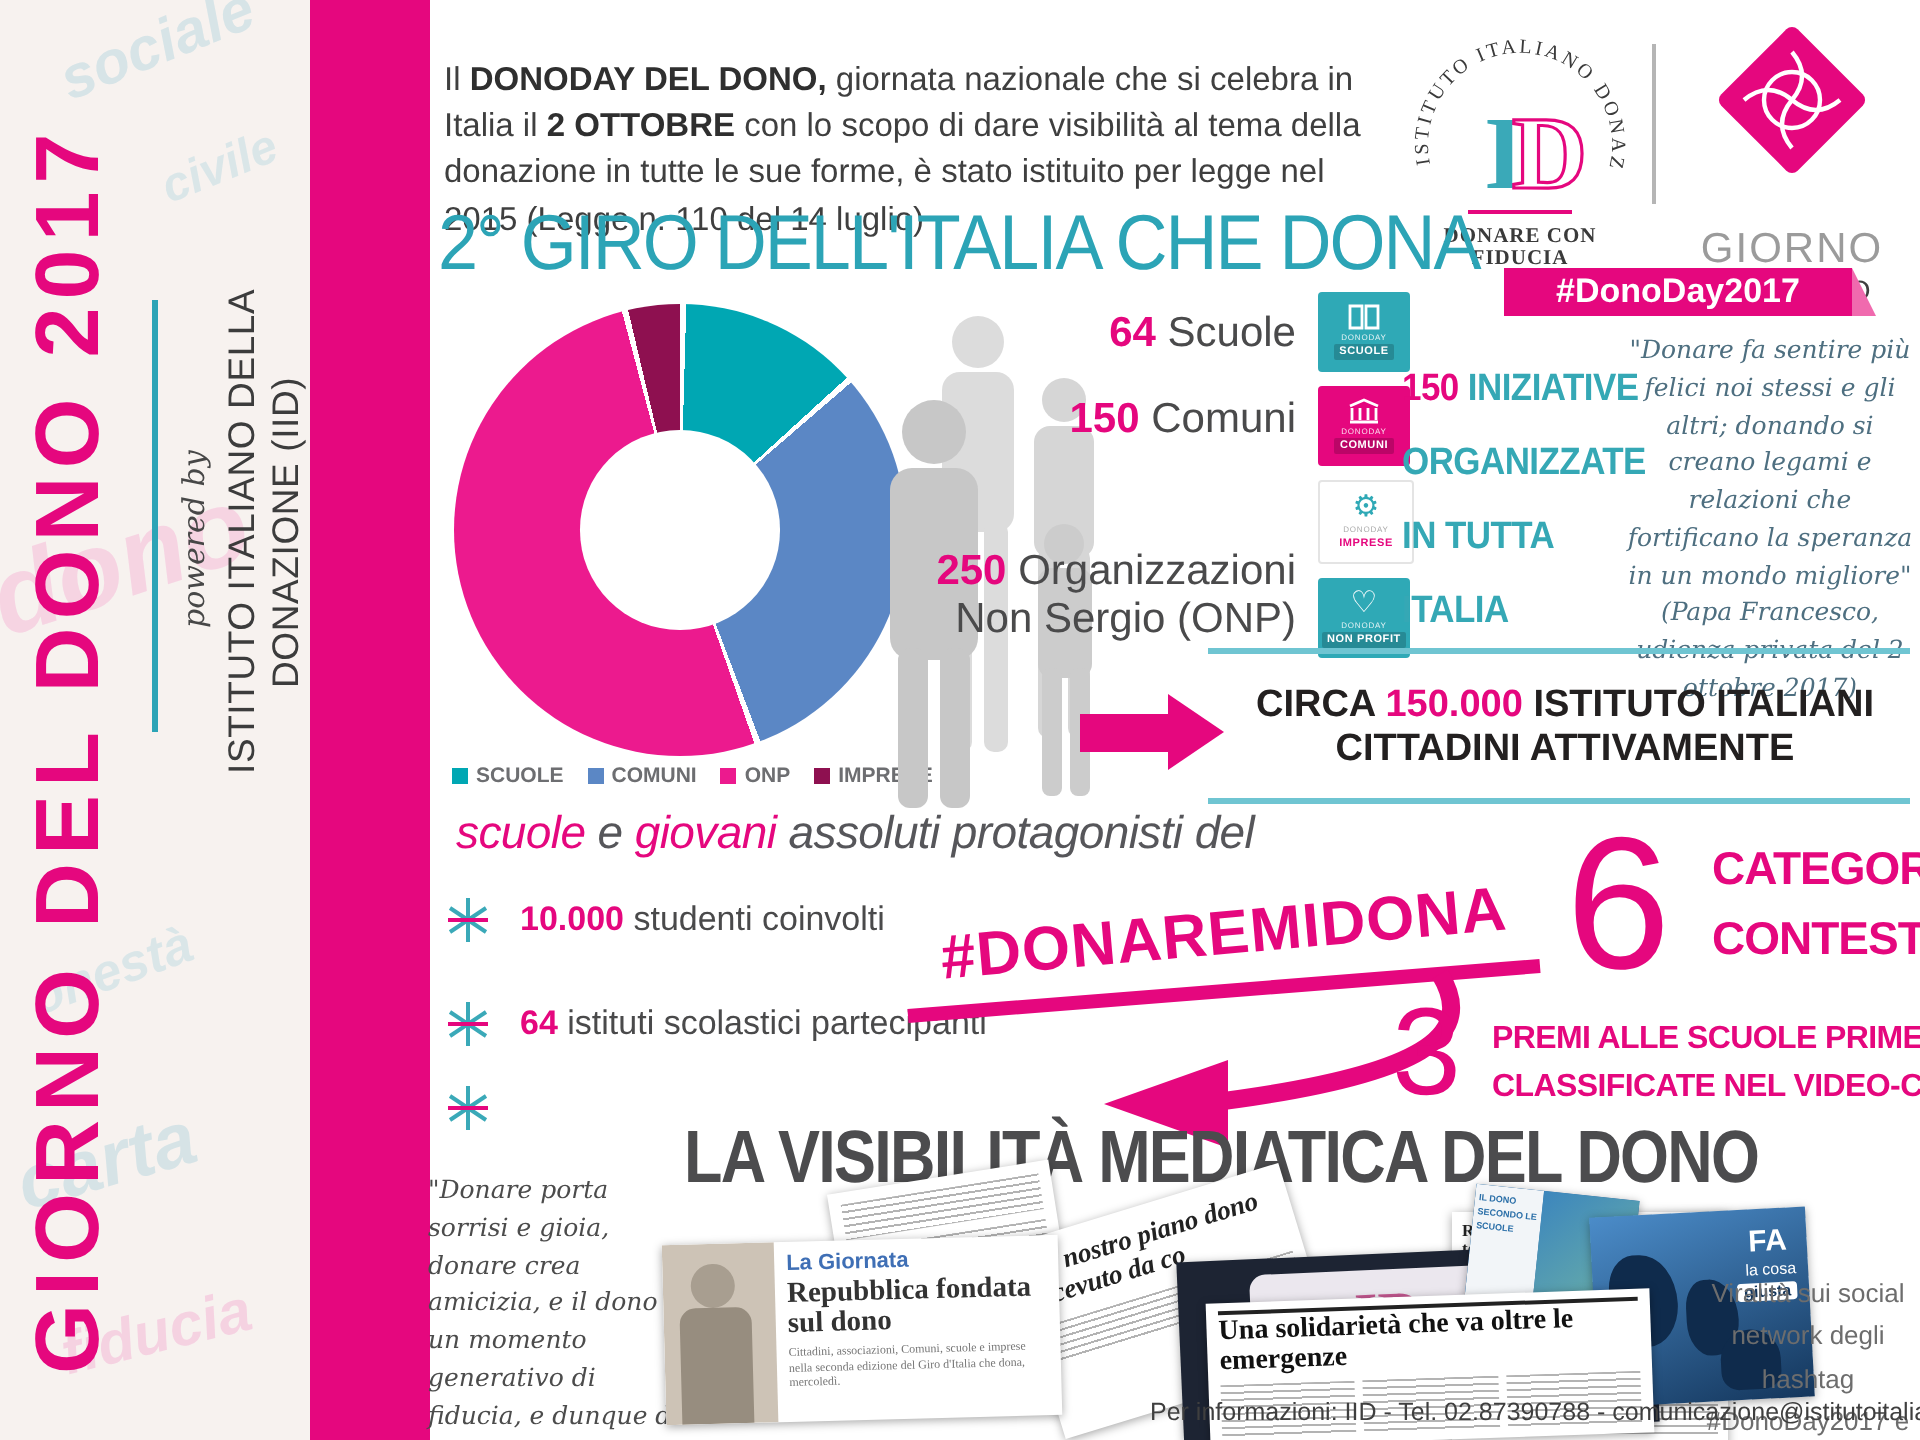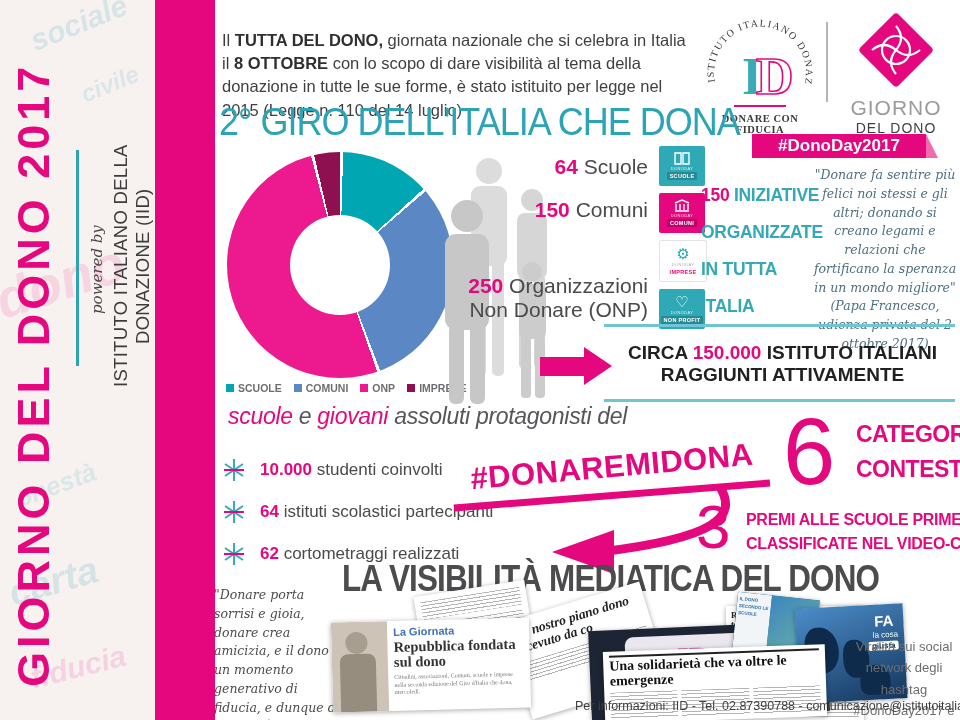--- a/index.html
+++ b/index.html
@@ -27,21 +27,21 @@
   .intro{left:222px;top:12px;width:472px;font-size:16.5px;line-height:1.42;color:#3f3f3f;}
   .intro b{color:#2f2f2f;}
   .giro-title{left:219px;top:99px;font-size:36px;font-weight:500;color:#2ca4b6;
               letter-spacing:-1px;transform:scaleY(1.08);transform-origin:left top;white-space:nowrap;}
   
   .iid-logo{left:700px;top:10px;width:120px;height:118px;text-align:center;}
   .iid-tagline{left:698px;top:113px;width:124px;font-family:"Liberation Serif",serif;font-weight:bold;
                font-size:10.5px;color:#3a3a3a;text-align:center;letter-spacing:.5px;}
   .logo-divider{left:826px;top:22px;width:2px;height:80px;background:#b5b5b5;}
   .gdd-logo{left:836px;top:12px;width:120px;text-align:center;}
-  .gdd-l1{font-size:21px;color:#9b9b9b;letter-spacing:1px;margin-top:4px;}
+  .gdd-l1{font-size:21px;color:#9b9b9b;letter-spacing:1px;margin-top:20px;}
   .gdd-l2{font-size:14px;color:#3f3f3f;letter-spacing:1px;font-weight:500;}
   .ribbon{left:752px;top:134px;width:174px;height:24px;background:#e5077e;color:#fff;
           font-weight:800;font-size:17px;text-align:center;line-height:24px;}
   .ribbon::after{content:"";position:absolute;right:-12px;top:0;border-style:solid;
                  border-width:24px 0 0 12px;border-color:transparent transparent transparent #f06aae;}
   
   .donut{left:227px;top:152px;width:226px;height:226px;border-radius:50%;}
   .donut::after{content:"";position:absolute;inset:28%;background:#fff;border-radius:50%;}
   .legend{left:226px;top:382px;display:flex;gap:12px;font-size:10.5px;font-weight:bold;color:#6d6e71;}
   .legend-item{display:flex;align-items:center;gap:4px;}
@@ -76,21 +76,21 @@
   .reach-arrow-tip{left:584px;top:347px;width:0;height:0;border-top:19px solid transparent;
                    border-bottom:19px solid transparent;border-left:28px solid #e5077e;}
   .reach{left:610px;top:342px;width:345px;text-align:center;font-weight:800;font-size:19px;
          color:#232020;line-height:1.18;}
   .reach .pink{color:#e5077e;}
   
   .protagonisti{left:228px;top:402px;font-style:italic;font-size:23px;color:#56565a;
                 line-height:1.27;letter-spacing:-.3px;}
   .protagonisti .pink{color:#e5077e;}
   .bullet{left:222px;display:flex;align-items:center;gap:14px;font-size:17px;color:#4a4a4b;}
-  .b1{top:458px;} .b2{top:500px;} .b3{top:542px;}
+  .b1{top:448px;} .b2{top:500px;} .b3{top:542px;}
   .bullet .pink{color:#e5077e;font-weight:bold;}
   .hashtag{left:470px;top:449px;font-weight:800;font-size:31px;color:#e5077e;
            transform:rotate(-5deg);letter-spacing:.5px;white-space:nowrap;}
   .hash-arrow{left:448px;top:472px;}
   .big6{left:783px;top:405px;font-size:94px;font-weight:500;color:#e5077e;line-height:1;}
   .cat{left:856px;font-weight:800;font-size:23px;color:#e5077e;letter-spacing:-.5px;white-space:nowrap;}
   .cat1{top:421px;} .cat2{top:456px;}
   .big3{left:696px;top:496px;font-size:62px;font-weight:500;color:#e5077e;line-height:1;}
   .premi{left:746px;font-weight:800;font-size:16px;color:#e5077e;letter-spacing:-.3px;white-space:nowrap;}
   .premi1{top:511px;} .premi2{top:535px;}
@@ -155,21 +155,21 @@
     <span class="tw tw3">onestà</span>
     <span class="tw tw4">carta</span>
     <span class="tw tw5">fiducia</span>
   </div>
   <div class="abs vert side-title">GIORNO DEL DONO 2017</div>
   <div class="abs side-line"></div>
   <div class="abs vert side-powered">powered by</div>
   <div class="abs vert side-org">ISTITUTO ITALIANO DELLA DONAZIONE (IID)</div>
   <div class="abs side-bar"></div>
 
-  <p class="abs intro"><span>Il </span><b>TUTTA DEL DONO,</b><span> giornata nazionale che si celebra in Italia il </span><b>8 OTTOBRE</b><span> con lo scopo di dare visibilità al tema della donazione in tutte le sue forme, è stato istituito per legge nel 2015 (Legge n. 110 del 14 luglio)</span></p>
+  <p class="abs intro"><span>Il </span><b>DONODAY DEL DONO,</b><span> giornata nazionale che si celebra in Italia il </span><b>2 OTTOBRE</b><span> con lo scopo di dare visibilità al tema della donazione in tutte le sue forme, è stato istituito per legge nel 2015 (Legge n. 110 del 14 luglio)</span></p>
 
   <div class="abs iid-logo">
     <svg width="120" height="112" viewBox="0 0 120 112">
       <defs>
           <path id="arcP" d="M 15 72 A 46 46 0 1 1 105 72"></path>
         </defs>
       <text font-size="10" fill="#3a3a3a" font-family="Liberation Serif, serif" letter-spacing="1.5">
         <textPath href="#arcP">ISTITUTO ITALIANO DONAZIONE</textPath>
       </text>
       <text x="42" y="84" font-size="52" font-weight="bold" fill="#3aa9b8" font-family="Liberation Serif, serif">I</text>
@@ -238,21 +238,21 @@
           <circle cx="95" cy="116" r="10"></circle>
           <rect x="82" y="128" width="27" height="55" rx="7"></rect>
           <rect x="84" y="178" width="10" height="64" rx="4"></rect>
           <rect x="98" y="178" width="10" height="64" rx="4"></rect>
         </g>
     </svg>
   </div>
 
   <div class="abs stat stat1"><span class="stat-num">64</span> <span>Scuole</span></div>
   <div class="abs stat stat2"><span class="stat-num">150</span> <span>Comuni</span></div>
-  <div class="abs stat stat4"><span class="stat-num">250</span> <span>Organizzazioni</span><span style="display:block;">Non Donare (ONP)</span></div>
+  <div class="abs stat stat4"><span class="stat-num">250</span> <span>Organizzazioni</span><span style="display:block;">Non Sergio (ONP)</span></div>
 
   <div class="abs badges">
     <div class="badge teal">
       <svg class="badge-icon" width="16" height="13" viewBox="0 0 16 13">
           <path d="M1 1 h6 v11 h-6 z M9 1 h6 v11 h-6 z" fill="none" stroke="#fff" stroke-width="1.4"></path>
         </svg>
       <span class="badge-sub">DONODAY</span>
       <span class="badge-label">SCUOLE</span>
     </div>
     <div class="badge pink">
@@ -281,21 +281,21 @@
   </div>
 
   <div class="abs papa-quote">"Donare fa sentire più felici noi stessi e gli altri; donando si creano legami e relazioni che fortificano la speranza in un mondo migliore" (Papa Francesco, udienza privata del 2 ottobre 2017)</div>
 
   <div class="abs teal-line lineA"></div>
   <div class="abs teal-line lineB"></div>
   <div class="abs reach-arrow-rect"></div>
   <div class="abs reach-arrow-tip"></div>
   <div class="abs reach">
     <span>CIRCA </span><span class="pink">150.000</span><span> ISTITUTO ITALIANI</span><br>
-    <span>RAGGIUNTI ATTIVAMENTE</span>
+    <span>CITTADINI ATTIVAMENTE</span>
   </div>
 
   <div class="abs protagonisti">
     <span class="pink">scuole</span><span> e </span><span class="pink">giovani</span><span> assoluti protagonisti del</span><br>
   </div>
 
   <div class="abs bullet b1">
     <svg width="24" height="24" viewBox="0 0 24 24">
         <g stroke="#3aa9b8" stroke-width="2">
           <line x1="12" y1="1" x2="12" y2="23"></line>
@@ -319,21 +319,20 @@
   </div>
   <div class="abs bullet b3">
     <svg width="24" height="24" viewBox="0 0 24 24">
         <g stroke="#3aa9b8" stroke-width="2">
           <line x1="12" y1="1" x2="12" y2="23"></line>
           <line x1="3" y1="6" x2="21" y2="18"></line>
           <line x1="3" y1="18" x2="21" y2="6"></line>
         </g>
         <line x1="2" y1="12" x2="22" y2="12" stroke="#e5077e" stroke-width="2"></line>
       </svg>
-    <span><span class="pink">62</span><span> cortometraggi realizzati</span></span>
   </div>
 
   <div class="abs hashtag">#DONAREMIDONA</div>
   <svg class="abs hash-arrow" width="330" height="105" viewBox="0 0 330 105">
     <path d="M6 36 L322 11" stroke="#e5077e" stroke-width="7" fill="none"></path>
     <path d="M272 15 C 290 45, 268 66, 152 80" stroke="#e5077e" stroke-width="9" fill="none"></path>
     <polygon points="166,58 104,80 166,102" fill="#e5077e"></polygon>
   </svg>
 
   <div class="abs big6">6</div>

